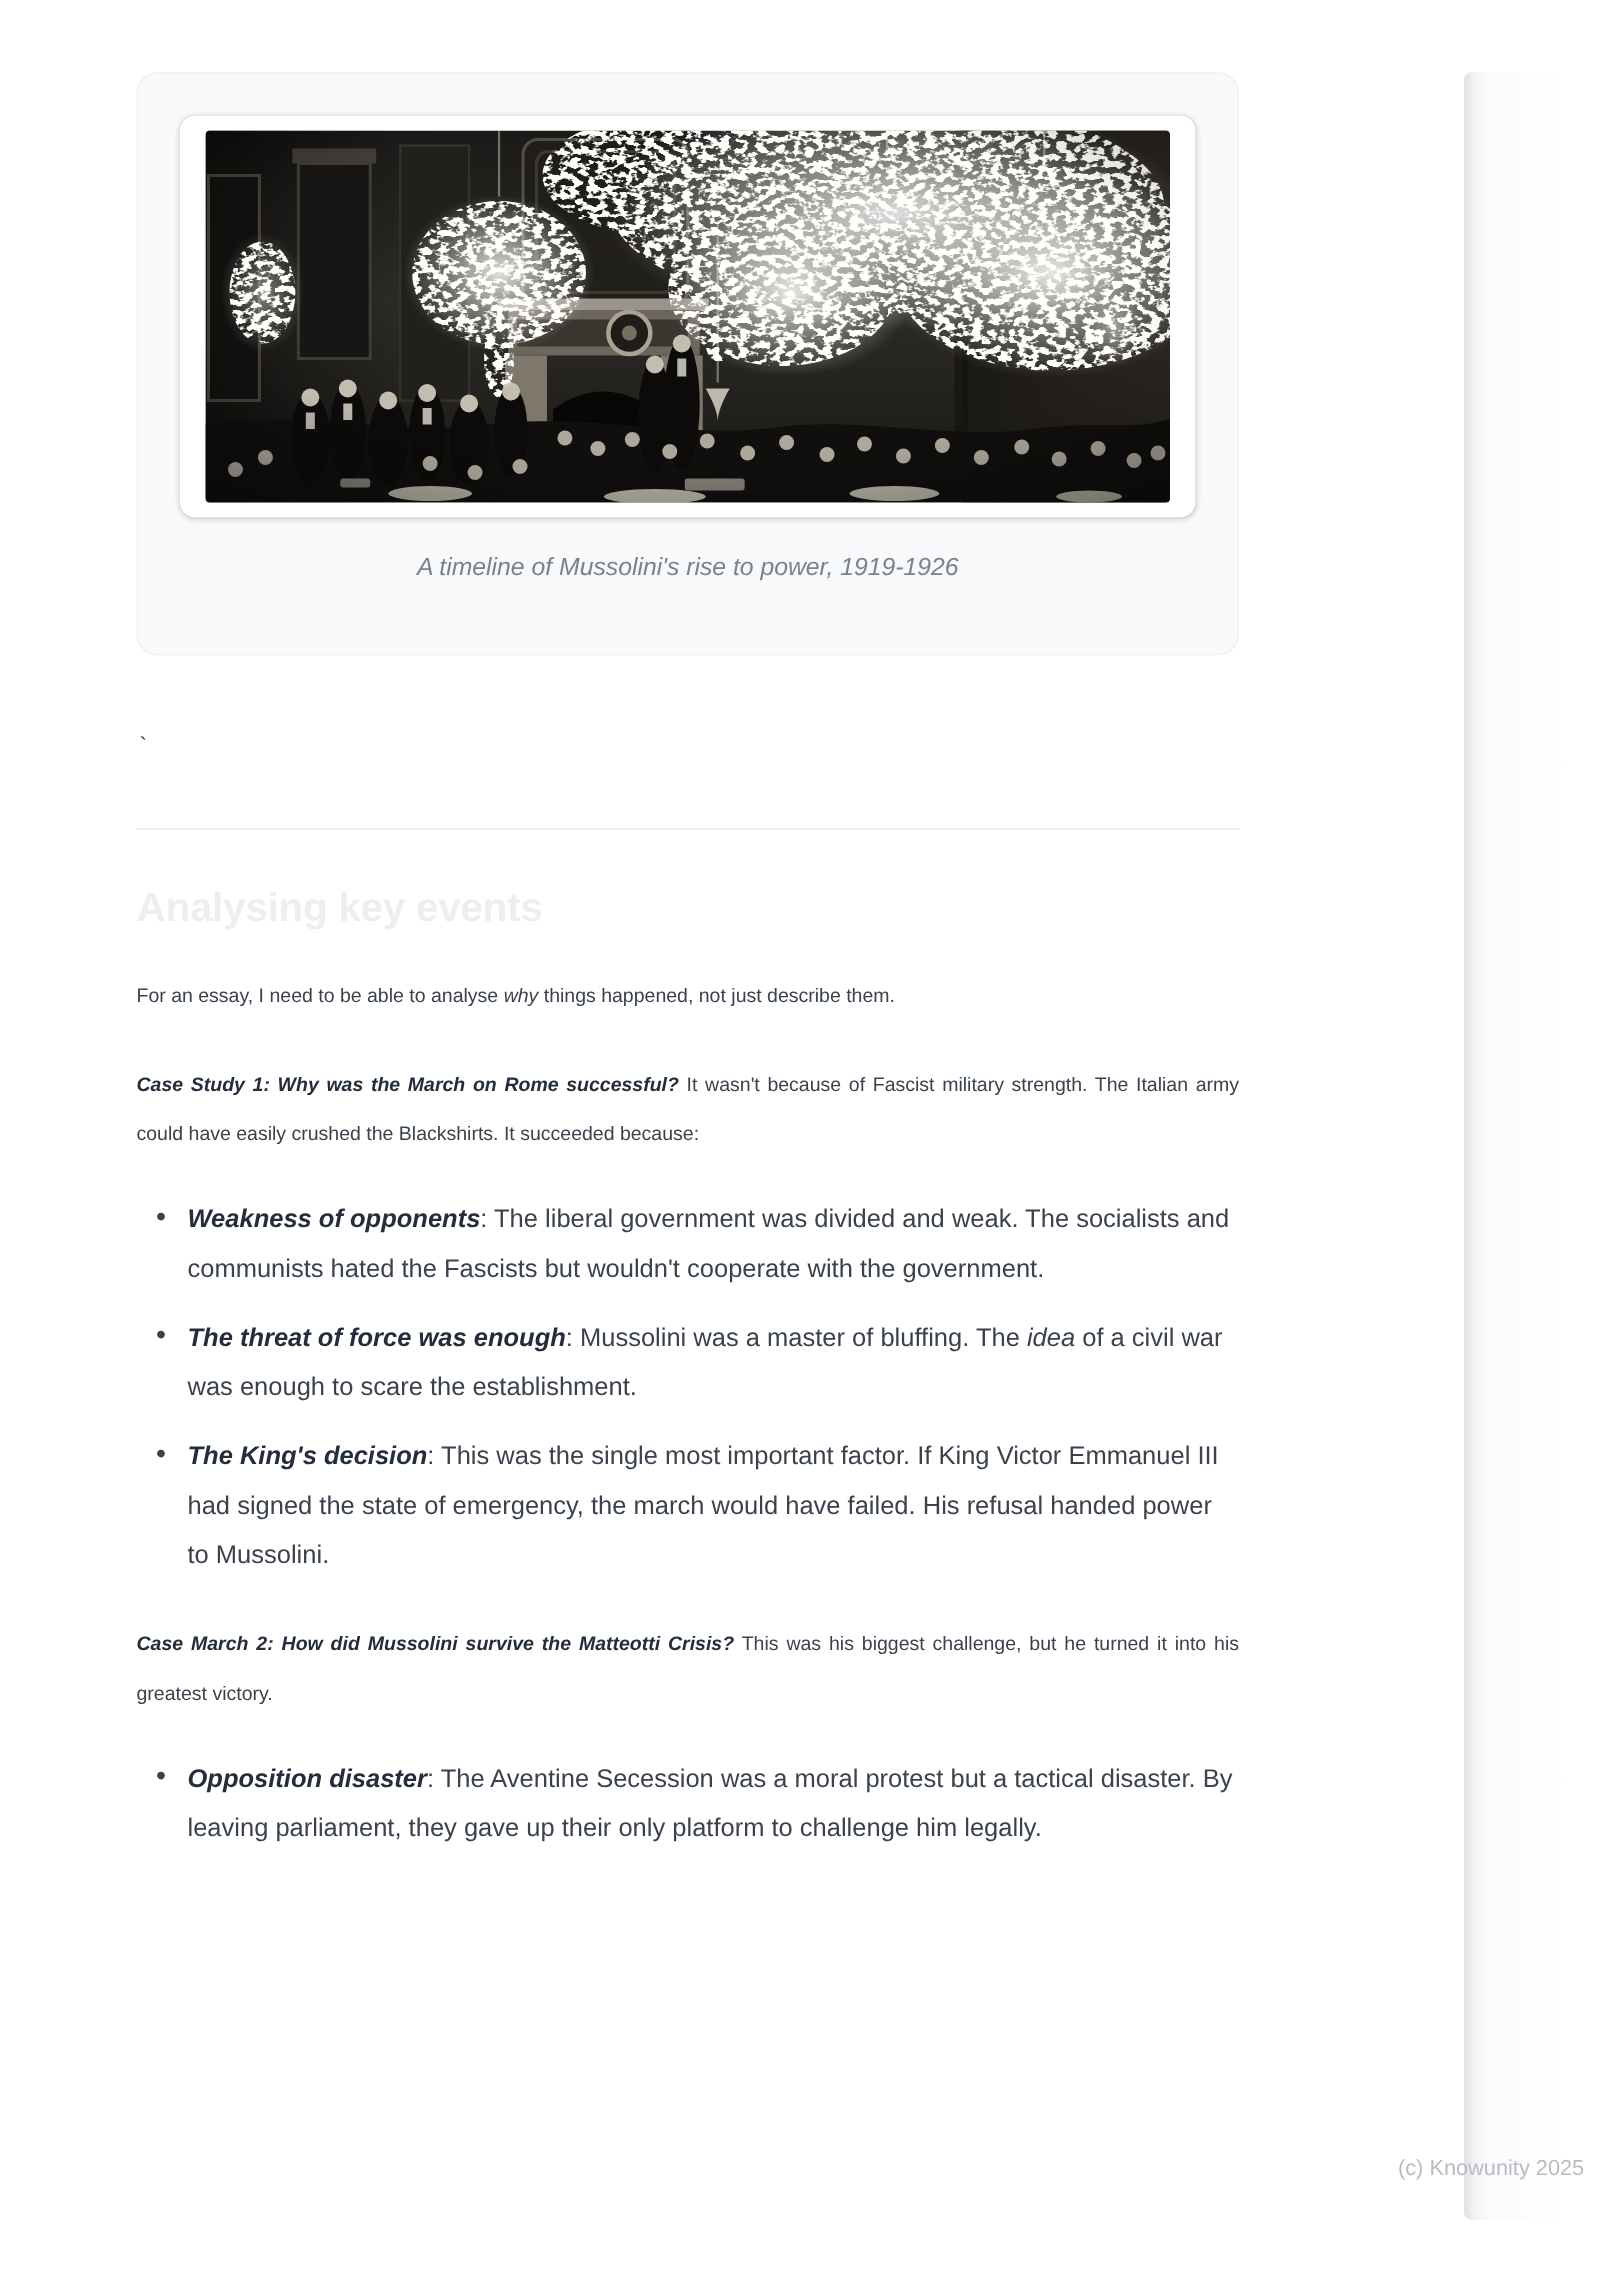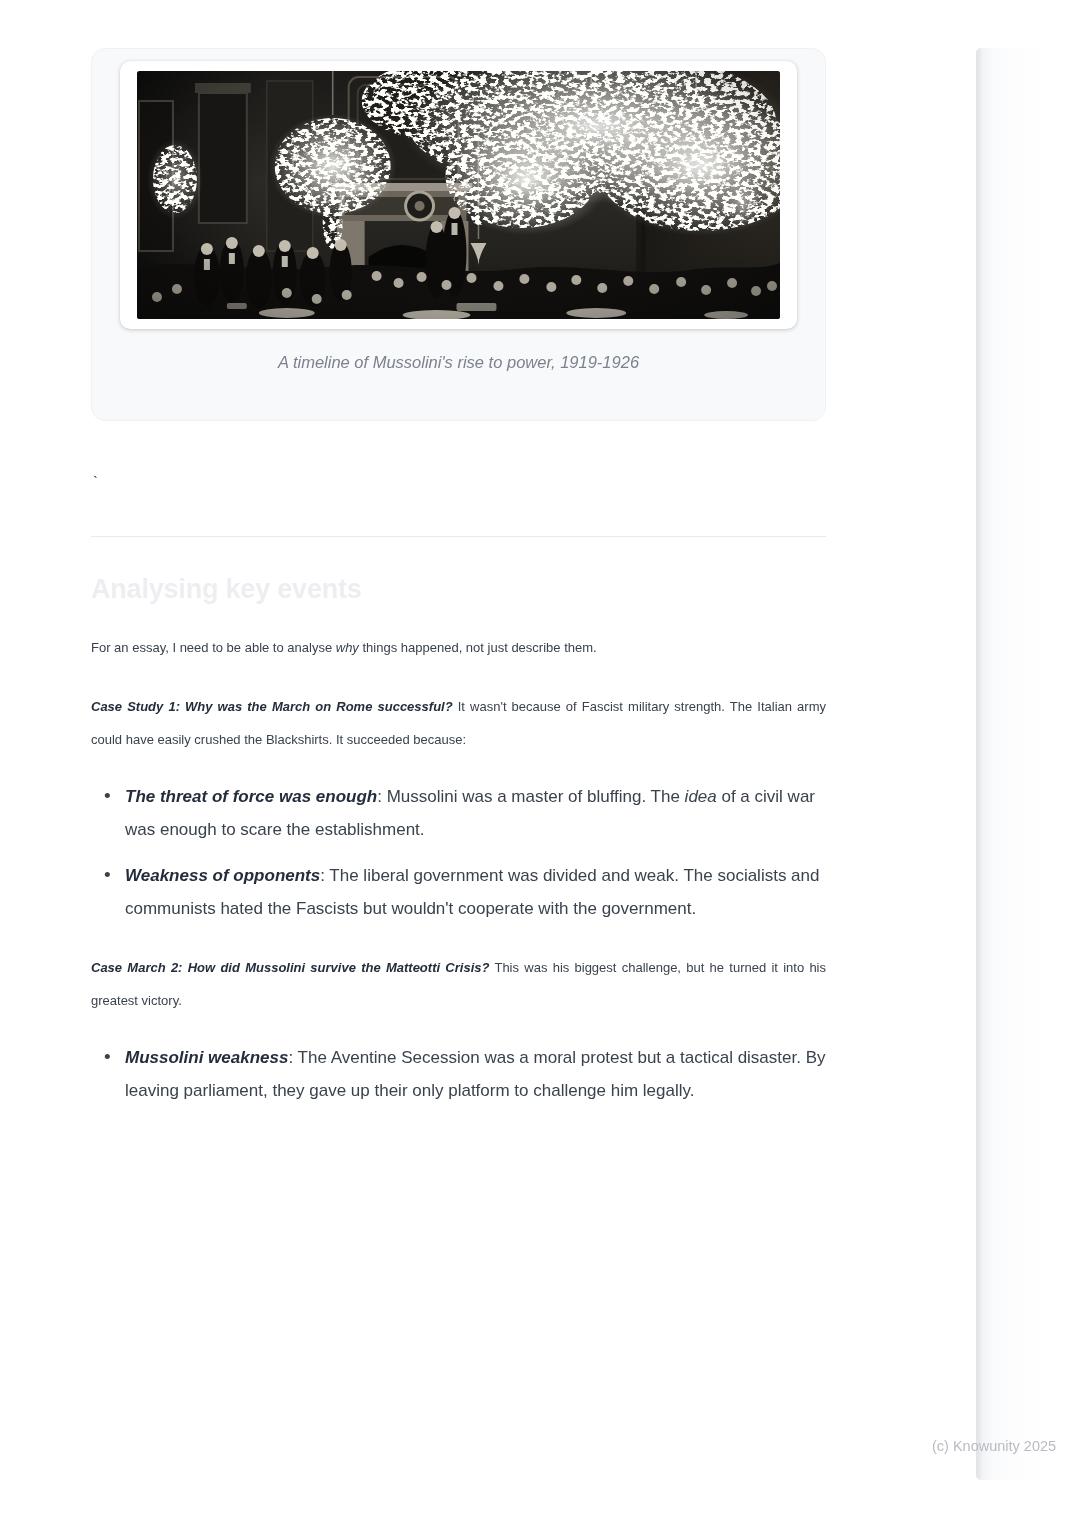--- a/index.html
+++ b/index.html
@@ -12,21 +12,21 @@
     -webkit-font-smoothing: antialiased;
   }
   .content { width: 735px; margin-left: 91px; }
 
   
   .card {
     margin: 48px 0 0 0;
     background: #f8f9fb;
     border: 1px solid #eff1f4;
     border-radius: 14px;
-    padding: 12px 28px 48px 28px;
+    padding: 28px 28px 48px 28px;
   }
   .frame {
     background: #ffffff;
     border-radius: 10px;
     padding: 10px 17px;
     box-shadow: 0 1px 4px rgba(15,20,30,0.20), 0 0 1px rgba(15,20,30,0.12);
   }
   .photo { display: block; width: 100%; height: 248px; border-radius: 3px; }
   figcaption {
     margin-top: 24px;
@@ -270,26 +270,27 @@
 
   <hr class="divider">
 
   <h2 class="ghost">Analysing key events</h2>
 
   <p class="body"><span>For an essay, I need to be able to analyse </span><em>why</em><span> things happened, not just describe them.</span></p>
 
   <p class="body"><strong>Case Study 1: Why was the March on Rome successful?</strong><span> It wasn't because of Fascist military strength. The Italian army could have easily crushed the Blackshirts. It succeeded because:</span></p>
 
   <ul class="bullets">
+    <li><strong>Weakness of opponents</strong><span>: The liberal government was divided and weak. The socialists and communists hated the Fascists but wouldn't cooperate with the government.</span></li>
     <li><strong>The threat of force was enough</strong><span>: Mussolini was a master of bluffing. The </span><em>idea</em><span> of a civil war was enough to scare the establishment.</span></li>
-    <li><strong>Weakness of opponents</strong><span>: The liberal government was divided and weak. The socialists and communists hated the Fascists but wouldn't cooperate with the government.</span></li>
+    <li><strong>The King's decision</strong><span>: This was the single most important factor. If King Victor Emmanuel III had signed the state of emergency, the march would have failed. His refusal handed power to Mussolini.</span></li>
   </ul>
 
   <p class="body"><strong>Case March 2: How did Mussolini survive the Matteotti Crisis?</strong><span> This was his biggest challenge, but he turned it into his greatest victory.</span></p>
 
   <ul class="bullets">
-    <li><strong>Mussolini weakness</strong><span>: The Aventine Secession was a moral protest but a tactical disaster. By leaving parliament, they gave up their only platform to challenge him legally.</span></li>
+    <li><strong>Opposition disaster</strong><span>: The Aventine Secession was a moral protest but a tactical disaster. By leaving parliament, they gave up their only platform to challenge him legally.</span></li>
   </ul>
 
 </div>
 
 <div class="next-page-edge"></div>
 <div class="watermark">(c) Knowunity 2025</div>
 
 </body></html>

